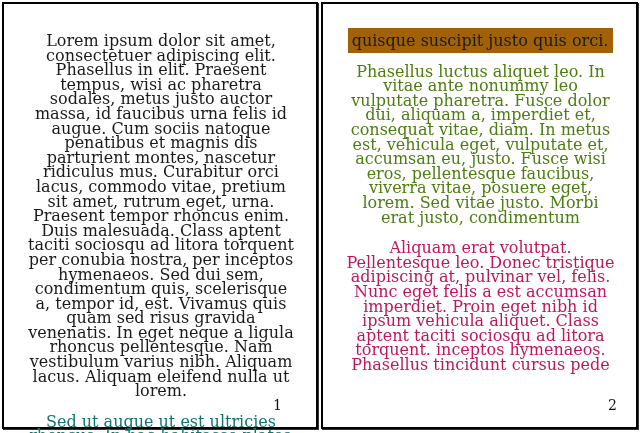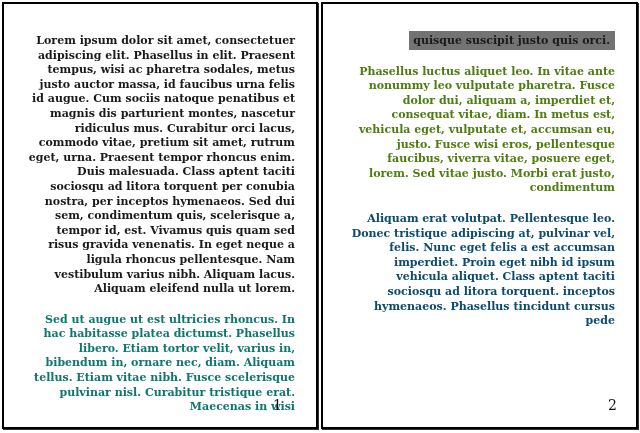--- a/index.html
+++ b/index.html
@@ -27,25 +27,24 @@
   .page-right { left: 321px; width: 313px; }
   .content {
     position: absolute;
     top: 30px;
     left: 23px;
     right: 21px;
     color: #1a1a1a;
   }
   .para {
     margin: 0 0 16px 0;
-    font-size: 11px;
+    font-size: 16px;
     line-height: 14.6px;
-    text-align: right;
+    text-align: center;
     color: #1a1a1a;
-    font-weight: bold;
   }
   .highlight-line { margin-bottom: 16px; }
   .highlight {
     background: #f6dd8f;
     padding: 3px 5px 3px 4px;
   }
   .page-number {
     position: absolute;
     bottom: 15px;
     font-size: 14px;
@@ -64,23 +63,23 @@
     <div class="content">
         <p class="para" style="color: rgb(26, 26, 26);">Lorem ipsum dolor sit amet, consectetuer adipiscing elit. Phasellus in elit. Praesent tempus, wisi ac pharetra sodales, metus justo auctor massa, id faucibus urna felis id augue. Cum sociis natoque penatibus et magnis dis parturient montes, nascetur ridiculus mus. Curabitur orci lacus, commodo vitae, pretium sit amet, rutrum eget, urna. Praesent tempor rhoncus enim. Duis malesuada. Class aptent taciti sociosqu ad litora torquent per conubia nostra, per inceptos hymenaeos. Sed dui sem, condimentum quis, scelerisque a, tempor id, est. Vivamus quis quam sed risus gravida venenatis. In eget neque a ligula rhoncus pellentesque. Nam vestibulum varius nibh. Aliquam lacus. Aliquam eleifend nulla ut lorem.</p>
         <p class="para" style="color: #0f766e;">Sed ut augue ut est ultricies rhoncus. In hac habitasse platea dictumst. Phasellus libero. Etiam tortor velit, varius in, bibendum in, ornare nec, diam. Aliquam tellus. Etiam vitae nibh. Fusce scelerisque pulvinar nisl. Curabitur tristique erat. Maecenas in wisi</p>
       </div>
     <span class="page-number pn-left">1</span>
   </div>
 
   <div class="page page-right" style="border-color: rgb(0, 0, 0); background: rgb(255, 255, 255);">
     <div class="content">
       <p class="para highlight-line" style="color: rgb(26, 26, 26);">
-        <span class="highlight" style="background: #737373;">quisque suscipit justo quis orci.</span>
+        <span class="highlight" style="background: #a16207;">quisque suscipit justo quis orci.</span>
       </p>
       <div>
           <p class="para" style="color: #4d7c0f;">Phasellus luctus aliquet leo. In vitae ante nonummy leo vulputate pharetra. Fusce dolor dui, aliquam a, imperdiet et, consequat vitae, diam. In metus est, vehicula eget, vulputate et, accumsan eu, justo. Fusce wisi eros, pellentesque faucibus, viverra vitae, posuere eget, lorem. Sed vitae justo. Morbi erat justo, condimentum</p>
-          <p class="para" style="color: #0c4a6e;">Aliquam erat volutpat. Pellentesque leo. Donec tristique adipiscing at, pulvinar vel, felis. Nunc eget felis a est accumsan imperdiet. Proin eget nibh id ipsum vehicula aliquet. Class aptent taciti sociosqu ad litora torquent. inceptos hymenaeos. Phasellus tincidunt cursus pede</p>
+          <p class="para" style="color: #be185d;">Aliquam erat volutpat. Pellentesque leo. Donec tristique adipiscing at, pulvinar vel, felis. Nunc eget felis a est accumsan imperdiet. Proin eget nibh id ipsum vehicula aliquet. Class aptent taciti sociosqu ad litora torquent. inceptos hymenaeos. Phasellus tincidunt cursus pede</p>
         </div>
     </div>
     <span class="page-number pn-right">2</span>
   </div>
 
 </div>
 
 </body></html>

